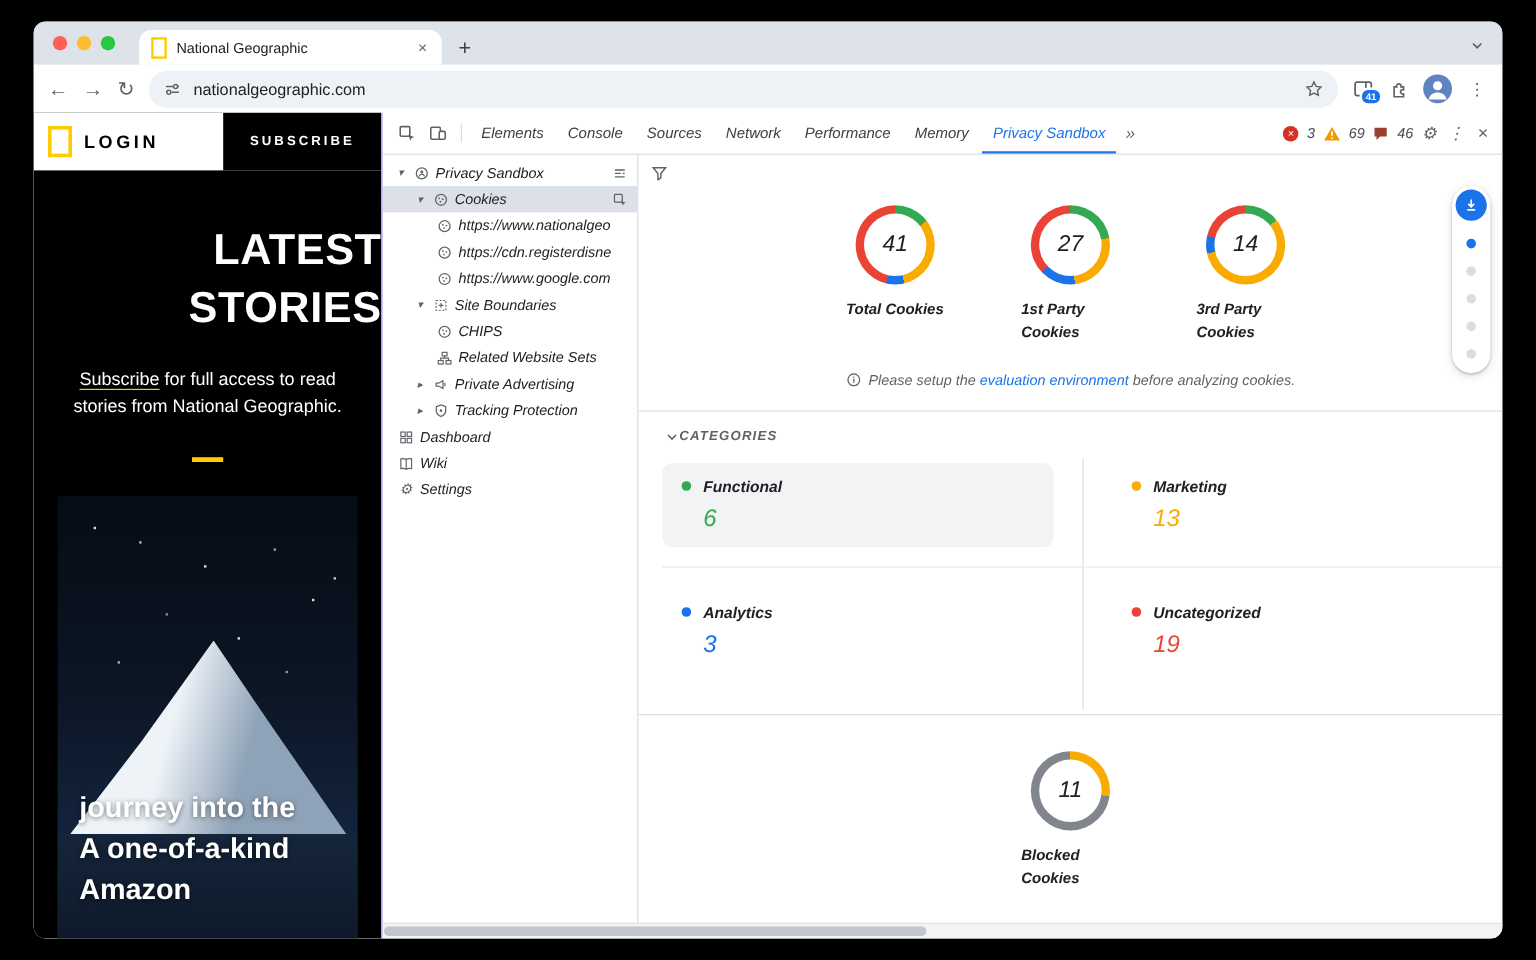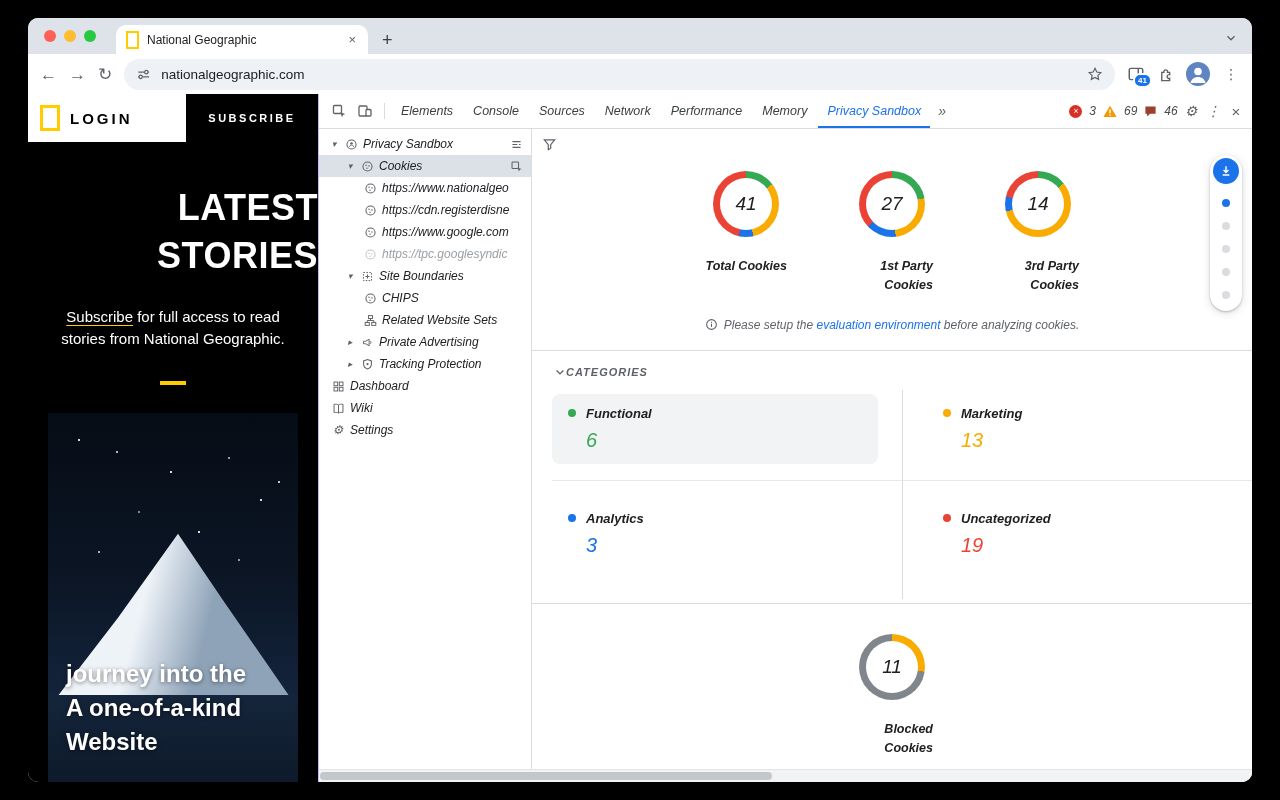--- a/index.html
+++ b/index.html
@@ -87,21 +87,21 @@
   .trow-end{margin-left:auto;color:#5f6368;flex:none;display:flex;margin-right:4px;}
   .lvl0{padding-left:10px}.lvl1{padding-left:26px}.lvl2{padding-left:44px}.grp{padding-left:12px}
   
   .dt-main{flex:1;position:relative;min-width:0;overflow:hidden;}
   .filter-ic{position:absolute;top:8px;left:10px;color:#5f6368;}
   .donut-row{display:flex;justify-content:center;gap:34px;margin-top:42px;}
   .donut{width:112px;display:flex;flex-direction:column;align-items:center;}
   .ring{width:66px;height:66px;border-radius:50%;position:relative;}
   .hole{position:absolute;inset:7px;background:#fff;border-radius:50%;display:flex;
     align-items:center;justify-content:center;font-size:19px;color:#202124;}
-  .dlabel{margin-top:20px;font-size:12.5px;font-weight:bold;color:#202124;text-align:right;
+  .dlabel{margin-top:12px;font-size:12.5px;font-weight:bold;color:#202124;text-align:left;
     width:82px;line-height:1.55;}
   .info-row{margin-top:22px;display:flex;justify-content:center;align-items:center;gap:6px;
     font-size:12px;color:#5f6368;}
   .info-link{color:#1a73e8;}
   .sec-div{border-top:1px solid #dadce0;margin-top:18px;}
   .cat-head{display:flex;align-items:center;padding:15px 0 0 22px;color:#5f6368;
     font-size:11px;font-weight:bold;letter-spacing:1px;}
   .cat-grid{display:grid;grid-template-columns:1fr 1fr;margin:12px 0 0 20px;}
   .cat-cell{padding:4px 24px 16px 0;}
   .cat-cell.rcol{border-left:1px solid #dadce0;padding-left:24px;}
@@ -205,21 +205,21 @@
       </div>
       <div class="site-sub"><span class="sub-link">Subscribe</span><span> for full access to read stories from National Geographic.</span></div>
       <div class="yellow-bar"></div>
       <div class="hero">
         <span class="stars"></span>
         <span class="mtn"></span>
         <span class="mtn-base"></span>
         <div class="hero-text">
           <div>journey into the</div>
           <div>A one-of-a-kind</div>
-          <div>Website</div>
+          <div>Amazon</div>
         </div>
       </div>
     </div>
 
     <div class="devtools">
 
       <div class="dt-toolbar">
         <span class="dt-icon">
           <svg width="16" height="16" viewBox="0 0 16 16">
               <rect x="2.5" y="2.5" width="8" height="8" rx="1" fill="none" stroke="currentColor" stroke-width="1.3"></rect>
@@ -323,31 +323,20 @@
             <span class="ti">
                 <svg width="13" height="13" viewBox="0 0 16 16">
                   <circle cx="8" cy="8" r="5.6" fill="none" stroke="currentColor" stroke-width="1.3"></circle>
                   <circle cx="6.2" cy="6.5" r=".9" fill="currentColor"></circle>
                   <circle cx="9.8" cy="7.4" r=".9" fill="currentColor"></circle>
                   <circle cx="7.4" cy="10" r=".9" fill="currentColor"></circle>
                 </svg>
               </span>
             <span class="tlabel">https://www.google.com</span>
           </div>
-          <div class="trow lvl2 dim">
-            <span class="ti">
-                <svg width="13" height="13" viewBox="0 0 16 16">
-                  <circle cx="8" cy="8" r="5.6" fill="none" stroke="currentColor" stroke-width="1.3"></circle>
-                  <circle cx="6.2" cy="6.5" r=".9" fill="currentColor"></circle>
-                  <circle cx="9.8" cy="7.4" r=".9" fill="currentColor"></circle>
-                  <circle cx="7.4" cy="10" r=".9" fill="currentColor"></circle>
-                </svg>
-              </span>
-            <span class="tlabel">https://tpc.googlesyndic</span>
-          </div>
           <div class="trow lvl1">
             <span class="caret">▾</span>
             <span class="ti">
               <svg width="13" height="13" viewBox="0 0 16 16" stroke="currentColor" stroke-width="1.2" fill="none">
                   <rect x="3" y="3" width="10" height="10" stroke-dasharray="2 1.6"></rect>
                   <path d="M8 5.5v5M5.5 8h5"></path>
                 </svg>
             </span>
             <span class="tlabel">Site Boundaries</span>
           </div>

